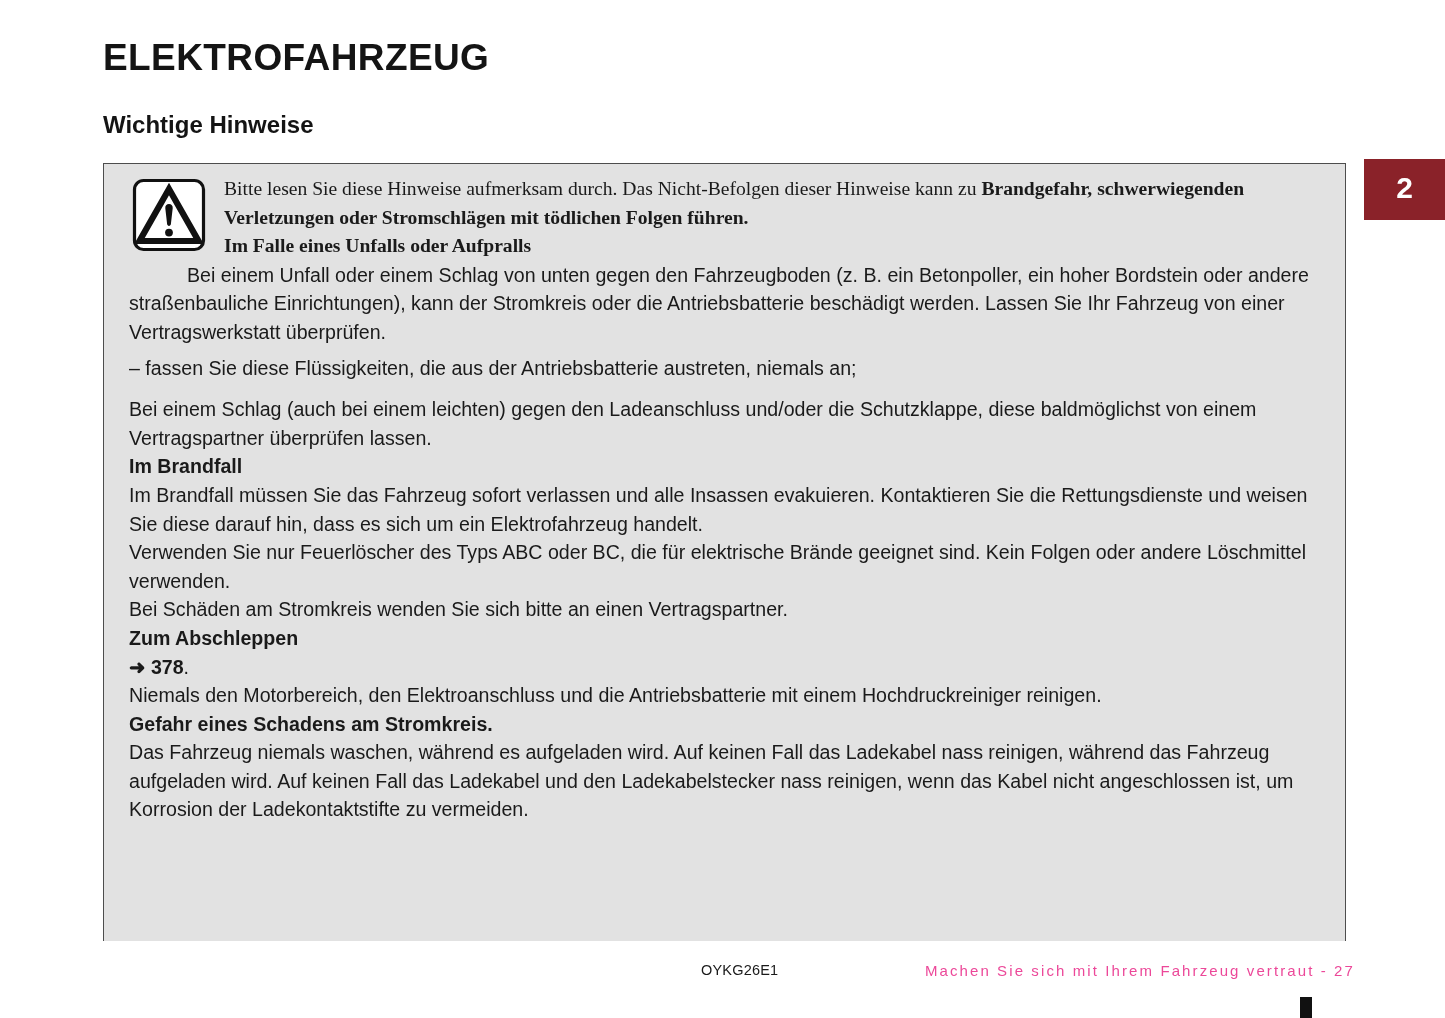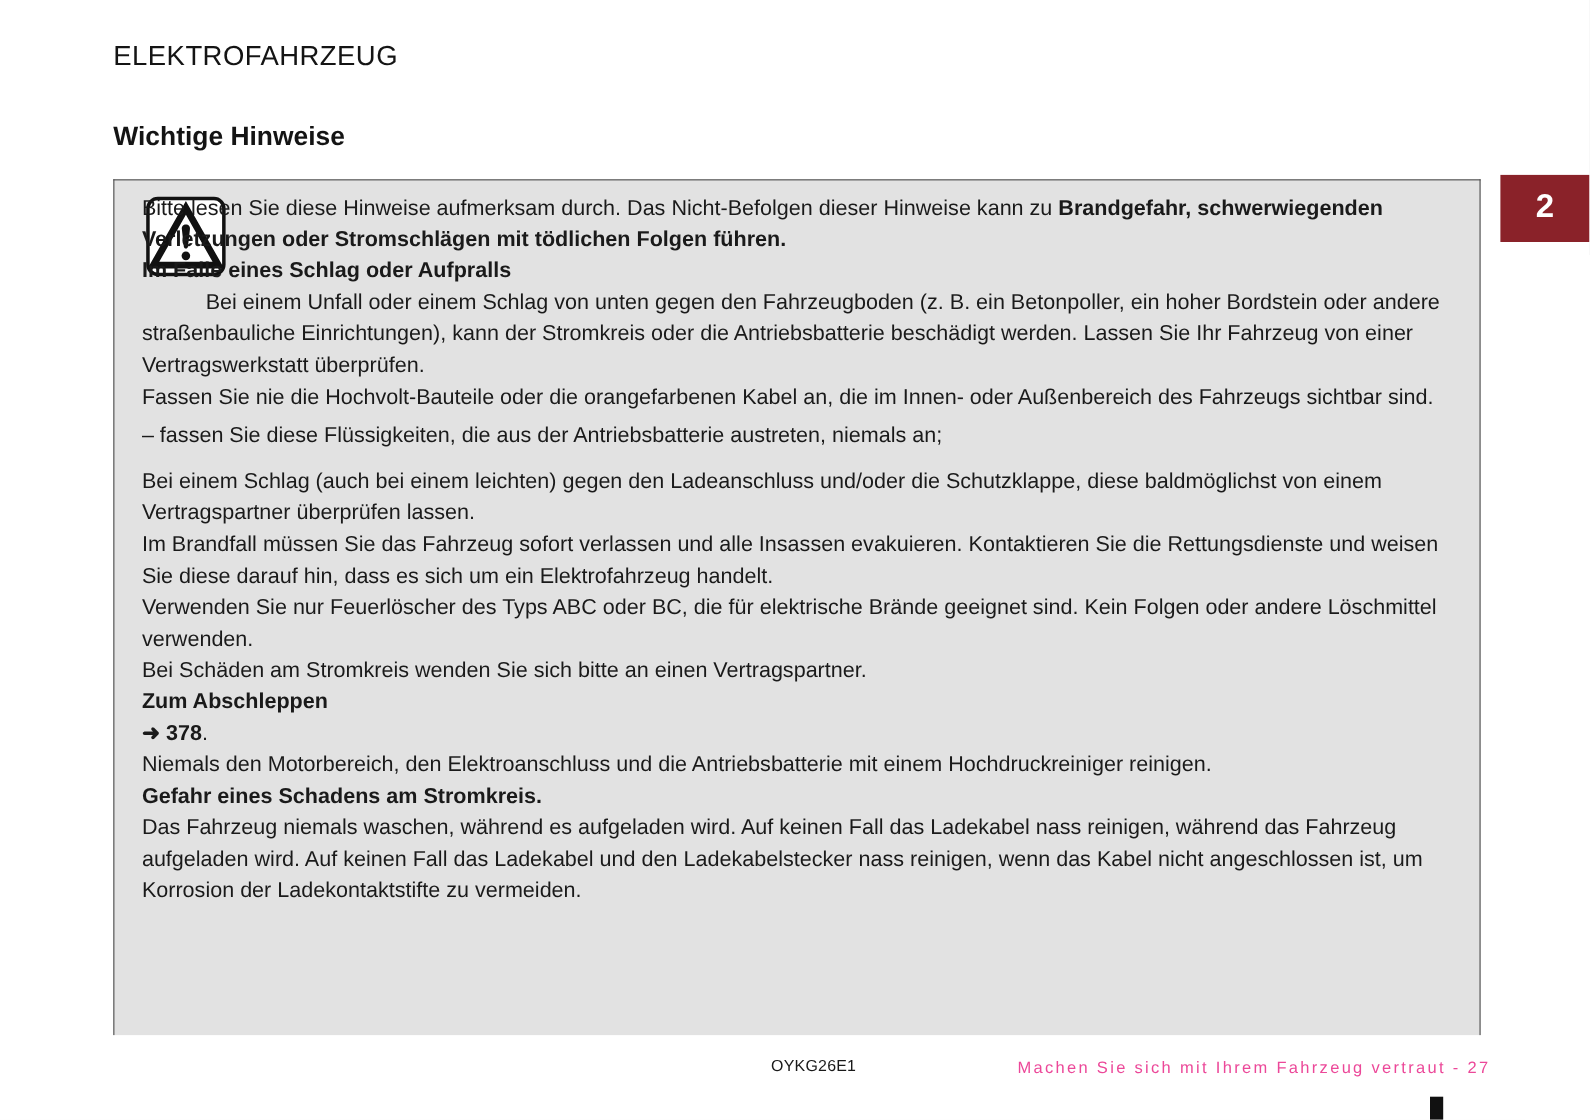--- a/index.html
+++ b/index.html
@@ -14,22 +14,22 @@
     font-family: "Liberation Sans", sans-serif;
     color: #1a1a1a;
     overflow: hidden;
   }
 
   
   #page-title {
     position: absolute;
     left: 103px;
     top: 37px;
-    font-size: 25px;
-    font-weight: 400;
+    font-size: 37px;
+    font-weight: 700;
     letter-spacing: 0.4px;
     color: #141414;
     white-space: nowrap;
   }
 
   
   #section-heading {
     position: absolute;
     left: 103px;
     top: 111px;
@@ -100,20 +100,22 @@
     color: #1a1a1a;
     margin: 0;
     text-align: left;
   }
   .para.lead {
     
     text-indent: 0;
   }
   .indent-icon {
     
+    margin-left: 95px;
+    font-family: Liberation Serif, serif;
   }
   .b { font-weight: 700; }
   .spacer-sm { height: 13px; }
   .spacer-xs { height: 7px; }
   .first-indent { display: inline-block; width: 58px; }
 
   
   #footer {
     position: absolute;
     left: 12px;
@@ -166,35 +168,35 @@
       <svg width="74" height="74" viewBox="0 0 74 74" xmlns="http://www.w3.org/2000/svg">
         <rect x="2.5" y="2.5" width="69" height="69" rx="9" ry="9" fill="#ffffff" stroke="#111111" stroke-width="3.2"></rect>
         <path d="M37 11 L66.5 63 L7.5 63 Z" fill="none" stroke="#111111" stroke-width="6.2" stroke-linejoin="miter"></path>
         <path d="M37 26 C39.4 26 41 27.8 40.7 30.2 L38.9 46 C38.8 47.1 38 47.9 37 47.9 C36 47.9 35.2 47.1 35.1 46 L33.3 30.2 C33 27.8 34.6 26 37 26 Z" fill="#111111"></path>
         <circle cx="37" cy="54.6" r="3.9" fill="#111111"></circle>
       </svg>
     </span>
 
     <div class="text-col">
 
-      <p class="para lead indent-icon"><span>Bitte lesen Sie diese Hinweise aufmerksam durch. Das Nicht-Befolgen dieser Hinweise kann zu </span><span class="b">Brandgefahr, schwerwiegenden Verletzungen oder Stromschlägen mit tödlichen Folgen führen.</span><br><span class="b">Im Falle eines Schlag oder Aufpralls</span></p>
+      <p class="para lead indent-icon"><span>Bitte lesen Sie diese Hinweise aufmerksam durch. Das Nicht-Befolgen dieser Hinweise kann zu </span><span class="b">Brandgefahr, schwerwiegenden Verletzungen oder Stromschlägen mit tödlichen Folgen führen.</span><br><span class="b">Im Falle eines Unfalls oder Aufpralls</span></p>
 
       <p class="para"><span class="first-indent"></span><span>Bei einem Unfall oder einem Schlag von unten gegen den Fahrzeugboden (z. B. ein Betonpoller, ein hoher Bordstein oder andere straßenbauliche Einrichtungen), kann der Stromkreis oder die Antriebsbatterie beschädigt werden. Lassen Sie Ihr Fahrzeug von einer Vertragswerkstatt überprüfen.</span></p>
 
-      <p class="para">Fassen Sie nie die Hochvolt-Bauteile oder die orangefarbenen Kabel an, die im Innen- oder Außenbereich des Fahrzeugs sichtbar sind.</p>
 
 
       <div class="spacer-xs"></div>
 
       <p class="para">– fassen Sie diese Flüssigkeiten, die aus der Antriebsbatterie austreten, niemals an;</p>
 
       <div class="spacer-sm"></div>
 
       <p class="para">Bei einem Schlag (auch bei einem leichten) gegen den Ladeanschluss und/oder die Schutzklappe, diese baldmöglichst von einem Vertragspartner überprüfen lassen.</p>
 
+      <p class="para b">Im Brandfall</p>
 
       <p class="para">Im Brandfall müssen Sie das Fahrzeug sofort verlassen und alle Insassen evakuieren. Kontaktieren Sie die Rettungsdienste und weisen Sie diese darauf hin, dass es sich um ein Elektrofahrzeug handelt.</p>
 
       <p class="para">Verwenden Sie nur Feuerlöscher des Typs ABC oder BC, die für elektrische Brände geeignet sind. Kein Folgen oder andere Löschmittel verwenden.</p>
 
       <p class="para">Bei Schäden am Stromkreis wenden Sie sich bitte an einen Vertragspartner.</p>
 
       <p class="para b">Zum Abschleppen</p>
 
       <p class="para"><span class="b">➜ </span><span class="b">378</span><span>.</span></p>

